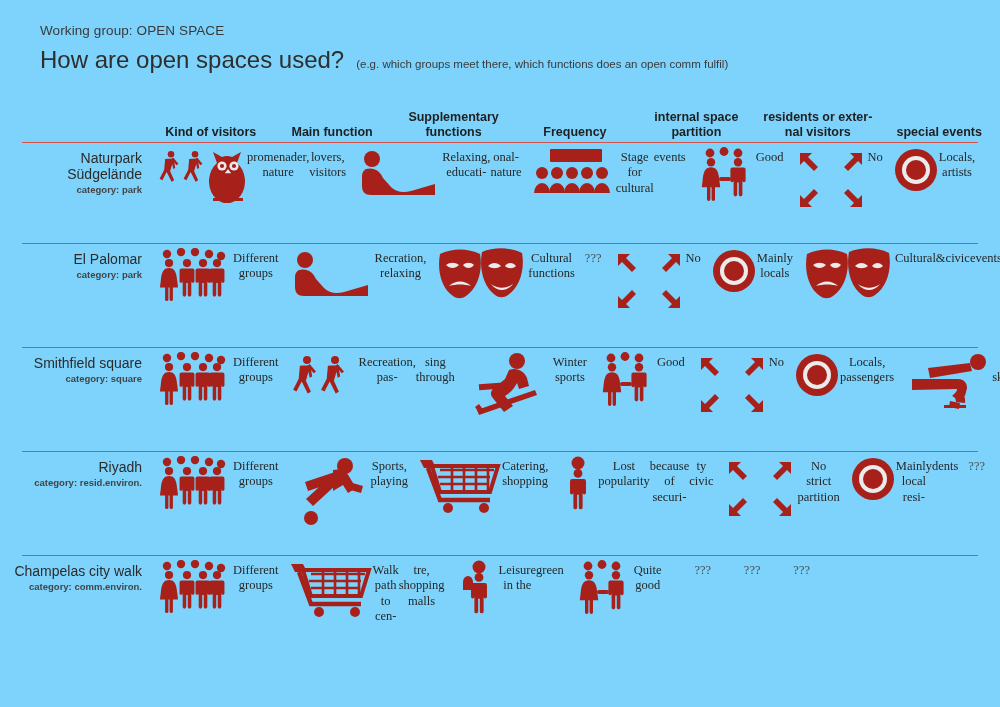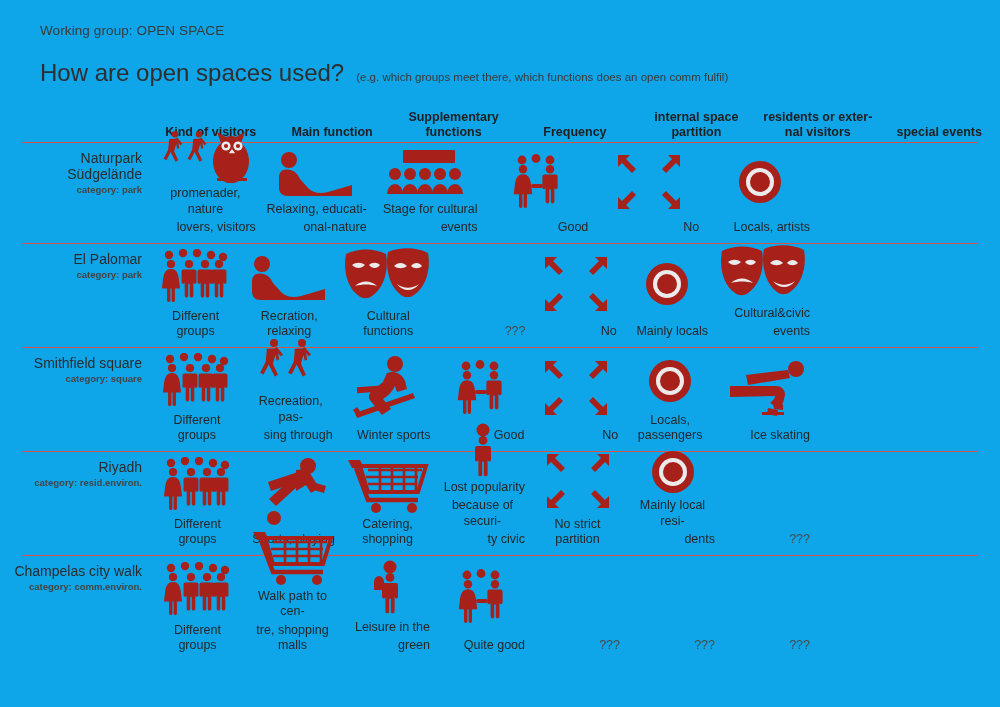--- a/index.html
+++ b/index.html
@@ -3,29 +3,29 @@
 <meta charset="utf-8">
 <style>
   * { box-sizing: border-box; margin: 0; padding: 0; }
   html, body {
     width: 1000px; height: 707px;
     background: #ebebeb;
     font-family: "Liberation Sans", sans-serif;
     color: #333333;
     overflow: hidden;
   }
-  .page { position: relative; width: 1000px; height: 707px; background: #0ea5e9; }
+  .page { position: relative; width: 1000px; height: 707px; background: #7dd3fc; }
 
   
   .wg-line {
     position: absolute; left: 40px; top: 23px;
     font-size: 13.5px; color: #3a3a3a; letter-spacing: .1px;
   }
   .title-row {
-    position: absolute; left: 40px; top: 60px;
+    position: absolute; left: 40px; top: 47px;
     display: flex; align-items: flex-end; gap: 12px;
   }
   .main-title { font-size: 24px; font-weight: 400; color: #2e2e2e; line-height: 1.1; }
   .sub-note { font-size: 11.5px; color: #3a3a3a; padding-bottom: 3px; }
 
   
   .grid { position: absolute; left: 0; top: 100px; width: 1000px; }
 
   .colheads {
     display: flex; width: 1000px; height: 42px; align-items: flex-end;
@@ -46,23 +46,24 @@
   .row { display: flex; width: 815px; }
   .rowlabel {
     width: 150px; flex: 0 0 150px;
     text-align: right; padding: 8px 8px 0 4px;
   }
   .rowlabel .rname { font-size: 14px; color: #2b2b2b; line-height: 1.14; }
   .rowlabel .rcat { font-size: 9.5px; color: #444; margin-top: 1px; font-weight: bold; }
 
   .cell {
     flex: 1 1 0; position: relative;
-    display: flex; flex-direction: column;
-    align-items: flex-end; justify-content: flex-end;
+    display: flex; 
+    align-items: flex-start; justify-content: flex-end;
     padding: 4px 5px 8px 5px;
+    font-family: Liberation Serif, serif;
   }
   .icon-wrap {
     flex: 1 1 auto; width: 100%;
     display: flex; align-items: center; justify-content: center;
   }
   .cell .cl {
     font-size: 12.5px; color: #272727; text-align: center;
     line-height: 1.22; margin-top: 3px;
   }
   .cell.qmark .cl { color: #4a4a4a; }

